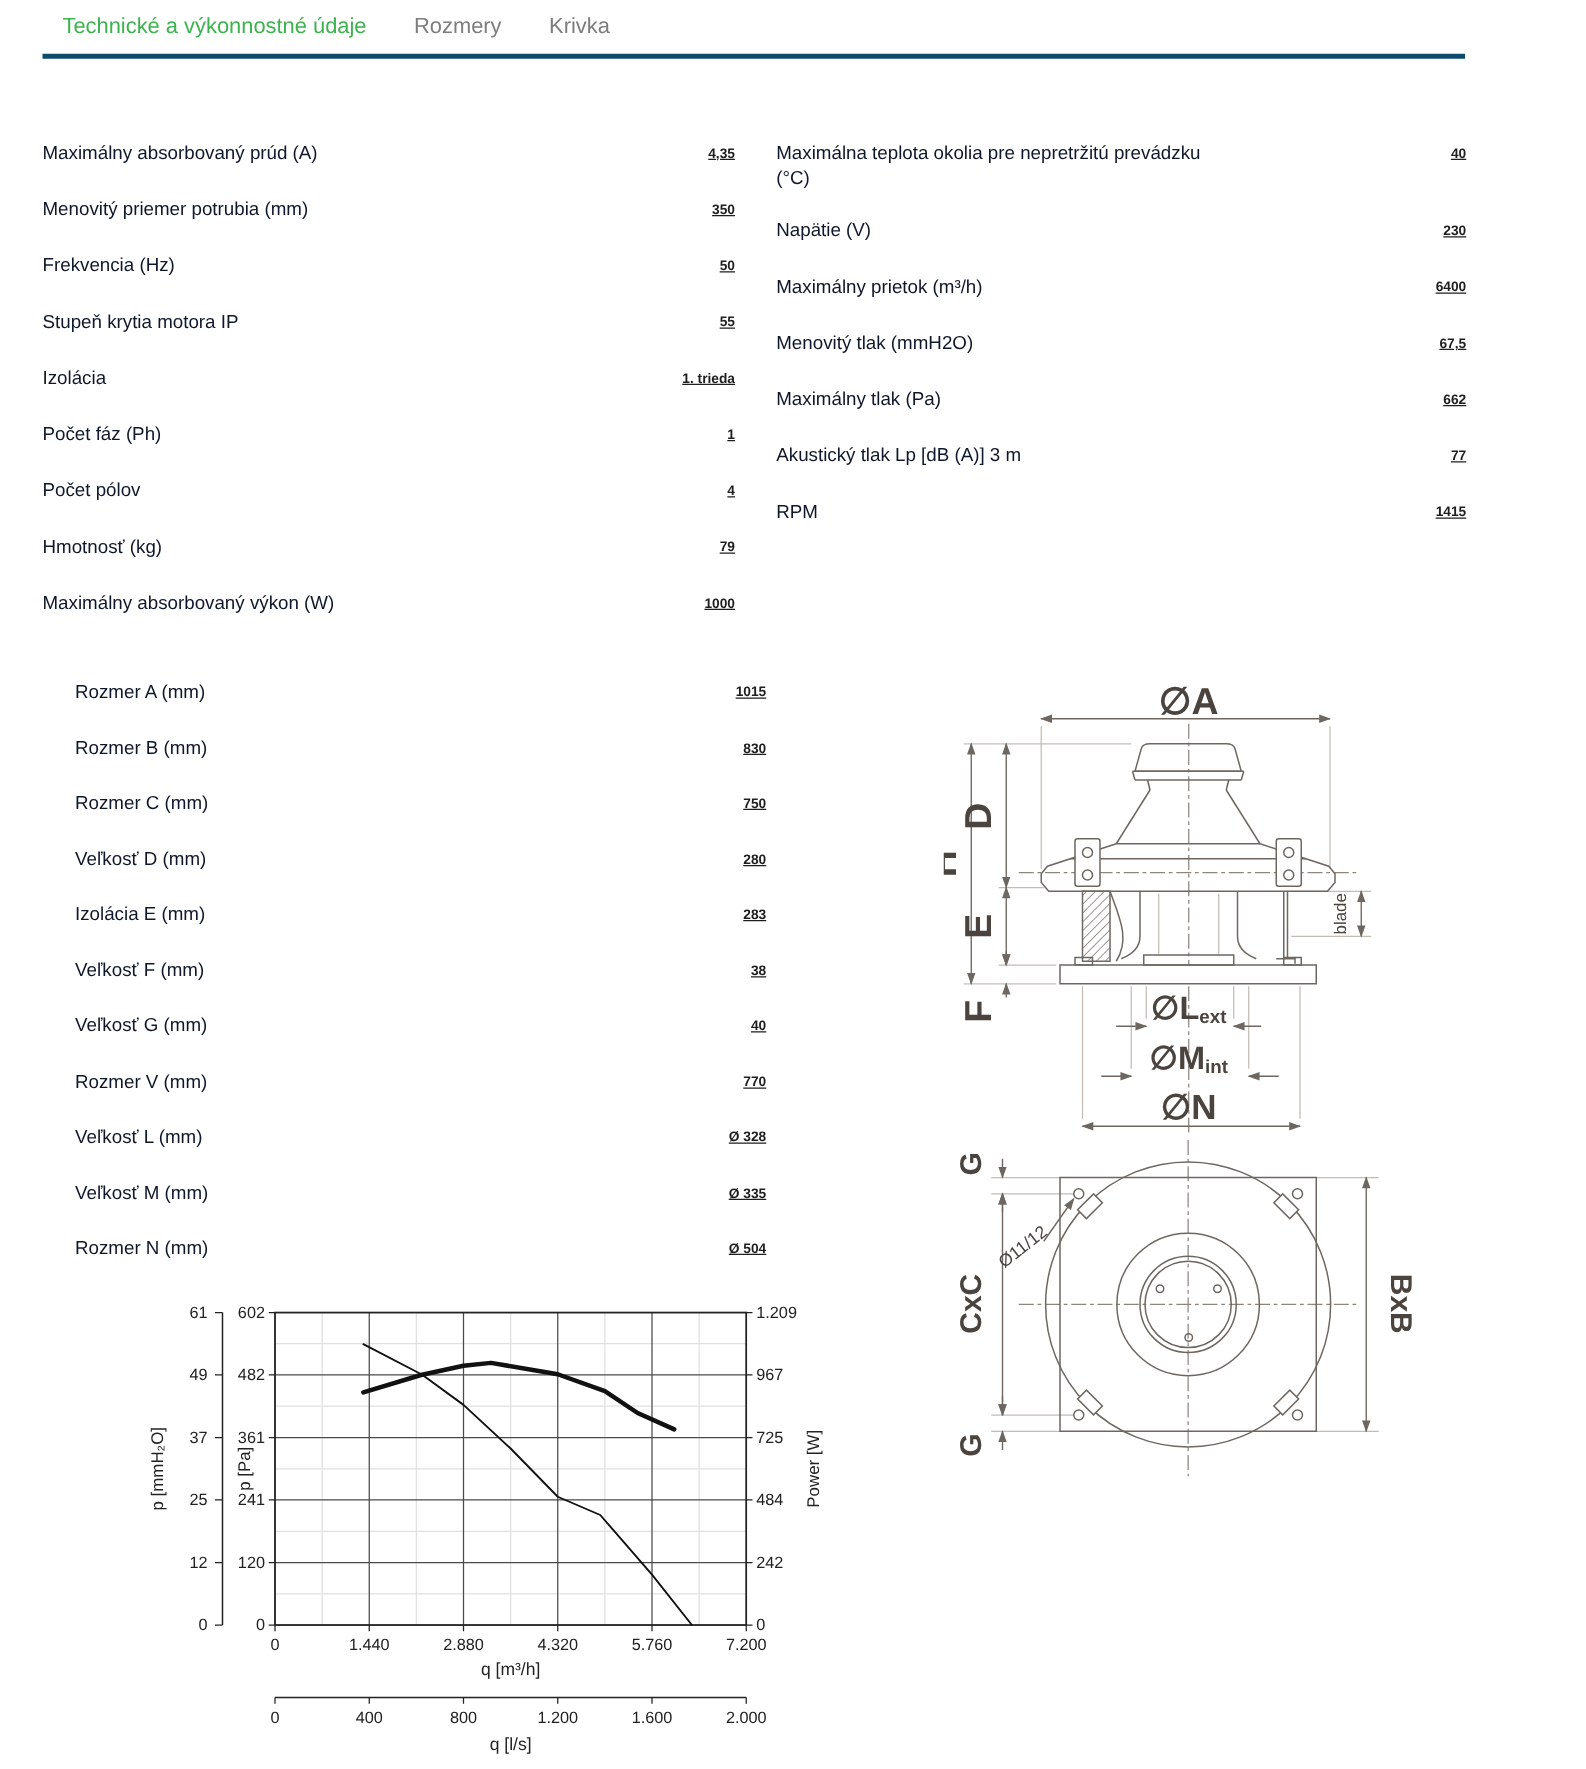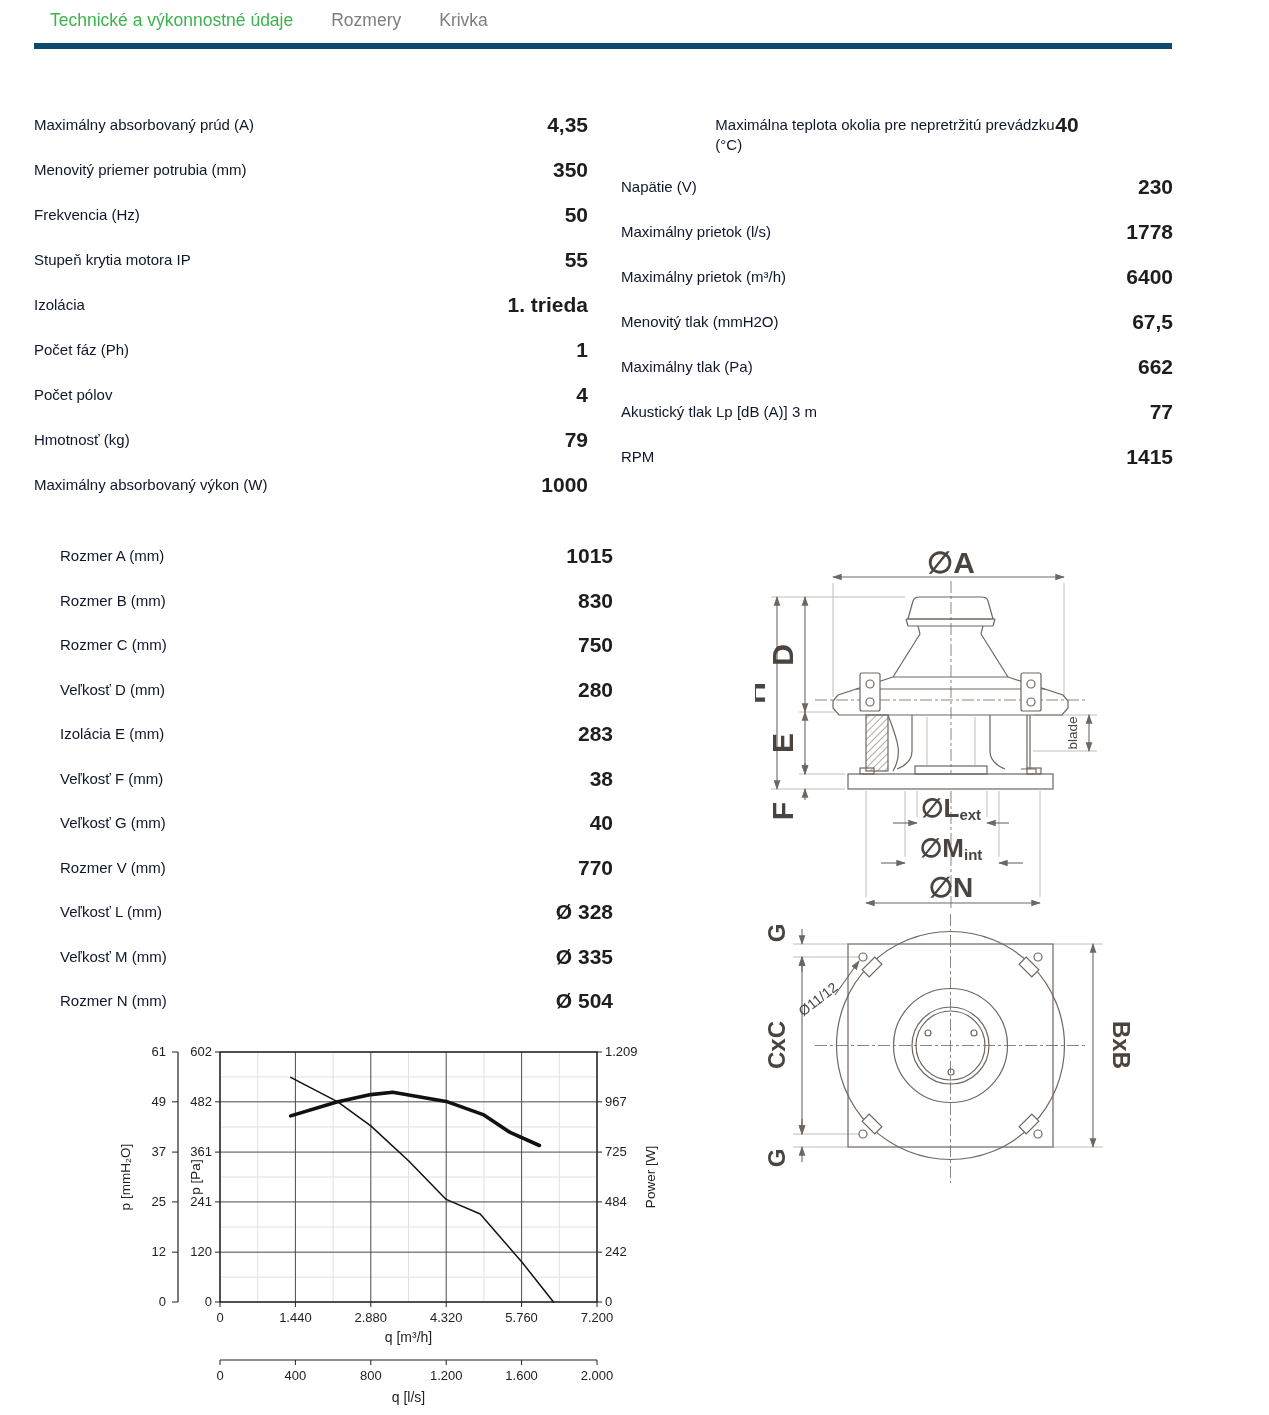--- a/index.html
+++ b/index.html
@@ -1,29 +1,29 @@
 <!DOCTYPE html>
 <html><head>
 <meta charset="utf-8">
 <style>
   html,body{margin:0;padding:0;background:#fff;}
   body{width:1269px;font-family:"Liberation Sans",sans-serif;color:#222;}
   .page{padding:0 0 30px 34px;}
   
-  .tabs{display:flex;gap:38px;padding:10px 0 12px 16px;border-bottom:6px solid #0c4a6e;margin-right:97px;}
+  .tabs{display:flex;gap:38px;padding:10px 0 12px 16px;border-bottom:4px solid #0c4a6e;margin-right:97px;}
   .tab{background:none;border:none;font-family:"Liberation Sans",sans-serif;font-size:17.5px;color:#7d7d7d;padding:0;cursor:pointer;}
   .tab.active{color:#3cb34e;}
   
   .specs{display:flex;margin-top:66px;}
   .spec-col{width:554px;}
   .spec-col.right{width:552px;margin-left:33px;}
   .spec-row{display:flex;justify-content:space-between;align-items:flex-start;height:45px;}
-  .spec-row.tall{height:62px;justify-content:center;}
+  .spec-row.tall{height:62px;}
   .spec-row .lbl{color:#0f172a;font-size:15px;line-height:20px;max-width:340px;}
-  .spec-row .val{color:#1e1e1e;font-size:21px;font-weight:bold;white-space:nowrap;line-height:20px;}
+  .spec-row .val{color:#1e1e1e;font-size:11px;font-weight:bold;white-space:nowrap;line-height:20px;text-decoration:underline;}
   
   .lower{display:flex;margin-top:26px;}
   .left-col{width:700px;}
   .right-col{width:470px;margin-left:21px;}
   .dims .spec-row{height:44.5px;padding-left:26px;width:553px;}
   #chart{margin-left:74px;margin-top:0px;display:block;}
   .drawing-side{display:block;margin-top:-7px;}
   .drawing-plan{display:block;}
   svg text{font-family:"Liberation Sans",sans-serif;}
   .dwg-big{fill:#4b433e;font-weight:bold;}
@@ -80,24 +80,20 @@
         </div>
     </div>
     <div class="spec-col right">
       <div class="spec-row tall">
           <span class="lbl">Maximálna teplota okolia pre nepretržitú prevádzku (°C)</span>
           <span class="val">40</span>
         </div>
       <div class="spec-row">
           <span class="lbl">Napätie (V)</span>
           <span class="val">230</span>
-        </div>
-      <div class="spec-row">
-          <span class="lbl">Maximálny prietok (l/s)</span>
-          <span class="val">1778</span>
         </div>
       <div class="spec-row">
           <span class="lbl">Maximálny prietok (m³/h)</span>
           <span class="val">6400</span>
         </div>
       <div class="spec-row">
           <span class="lbl">Menovitý tlak (mmH2O)</span>
           <span class="val">67,5</span>
         </div>
       <div class="spec-row">

